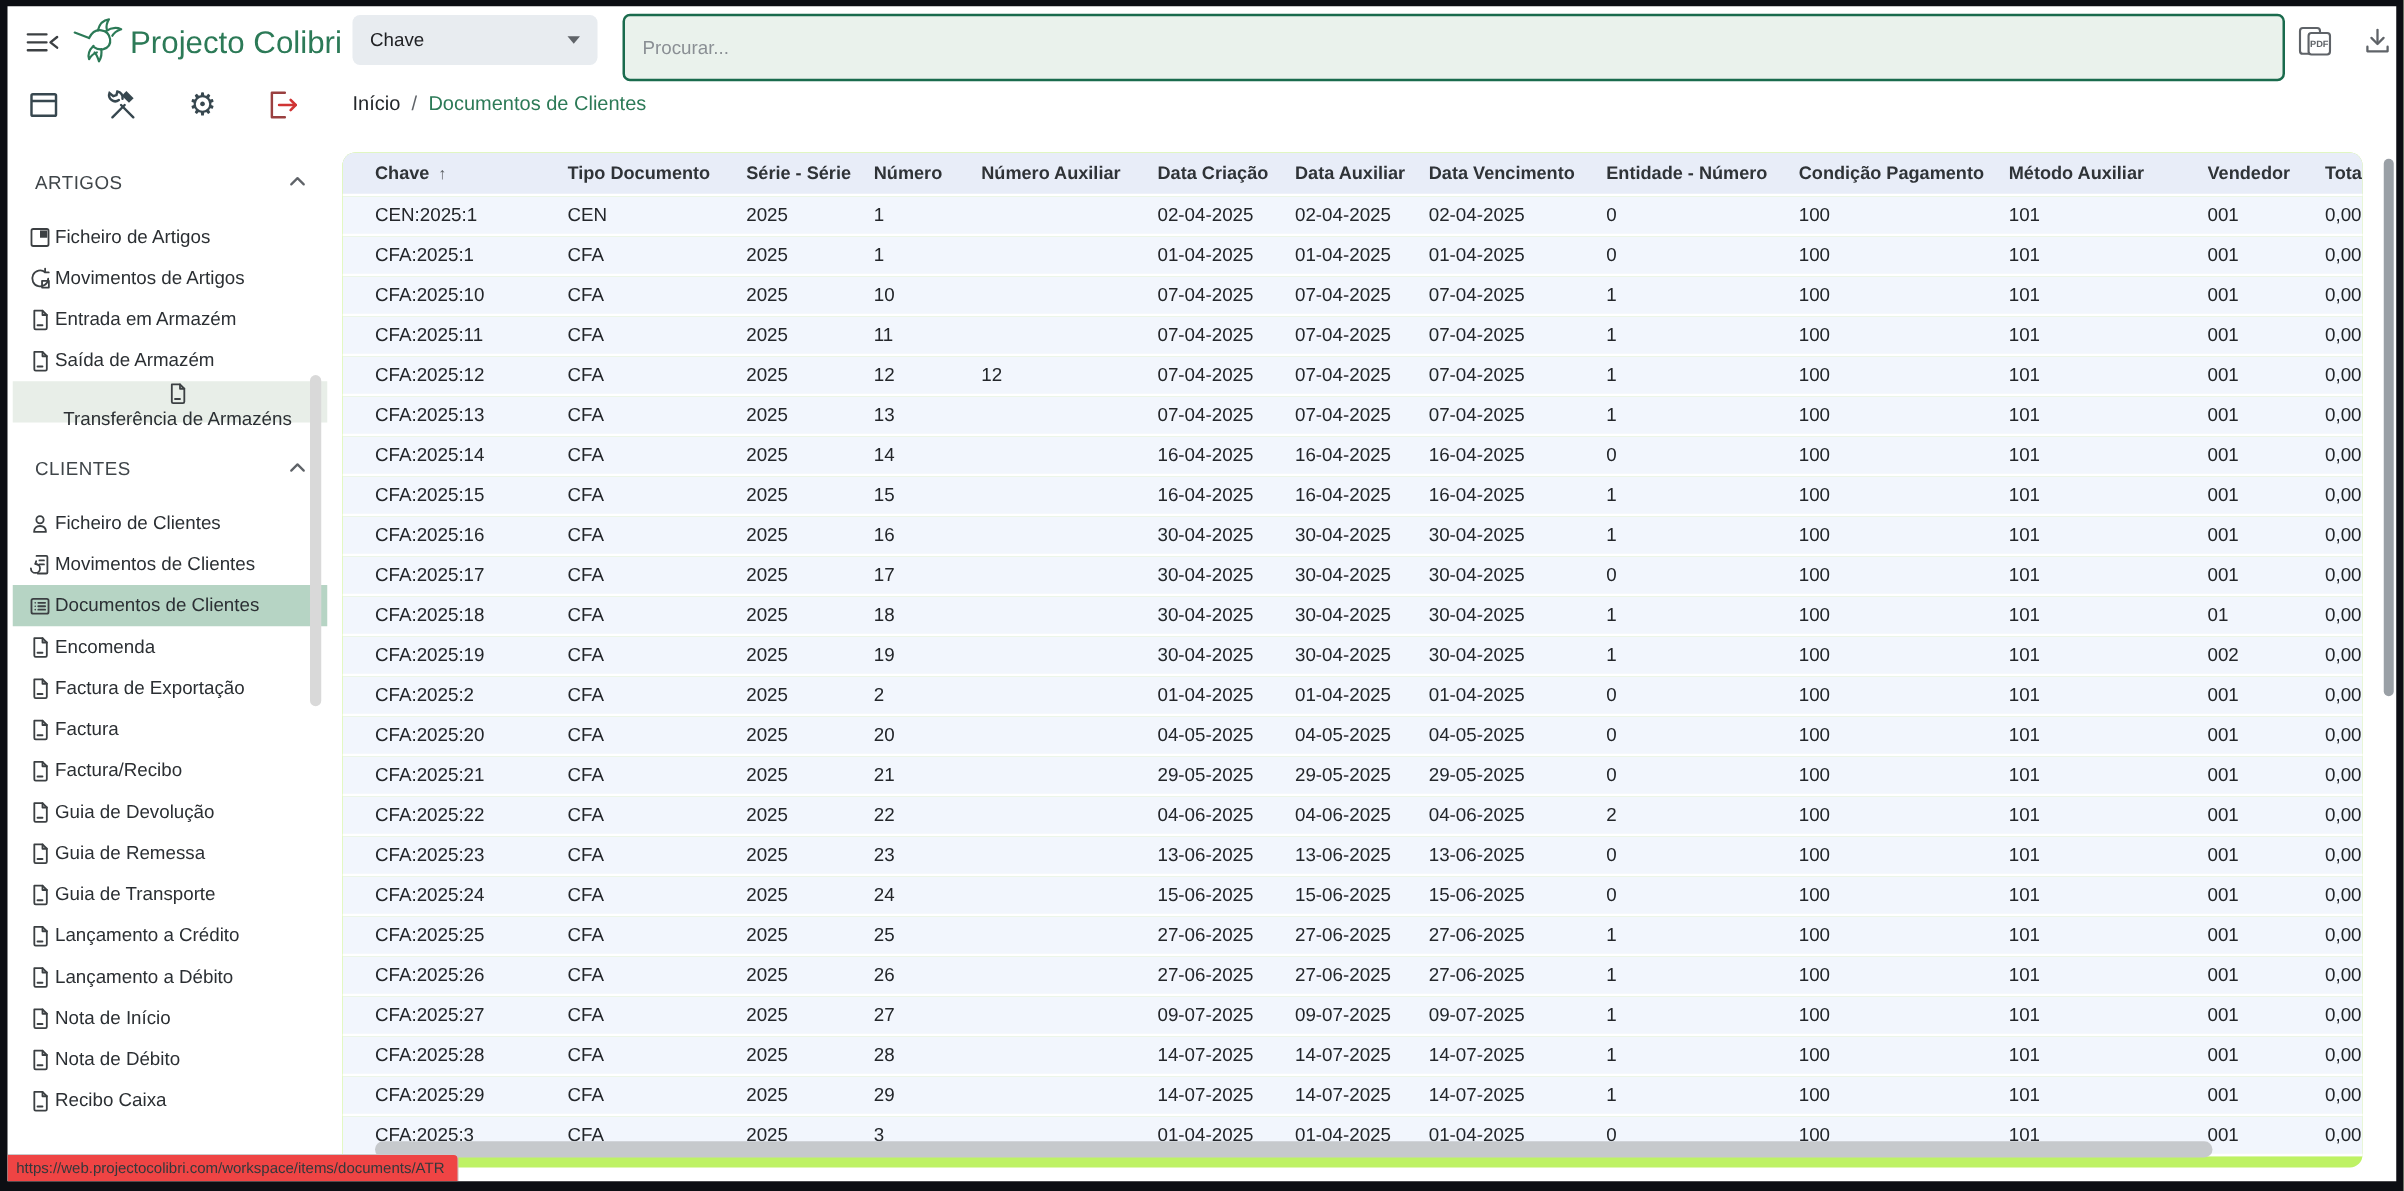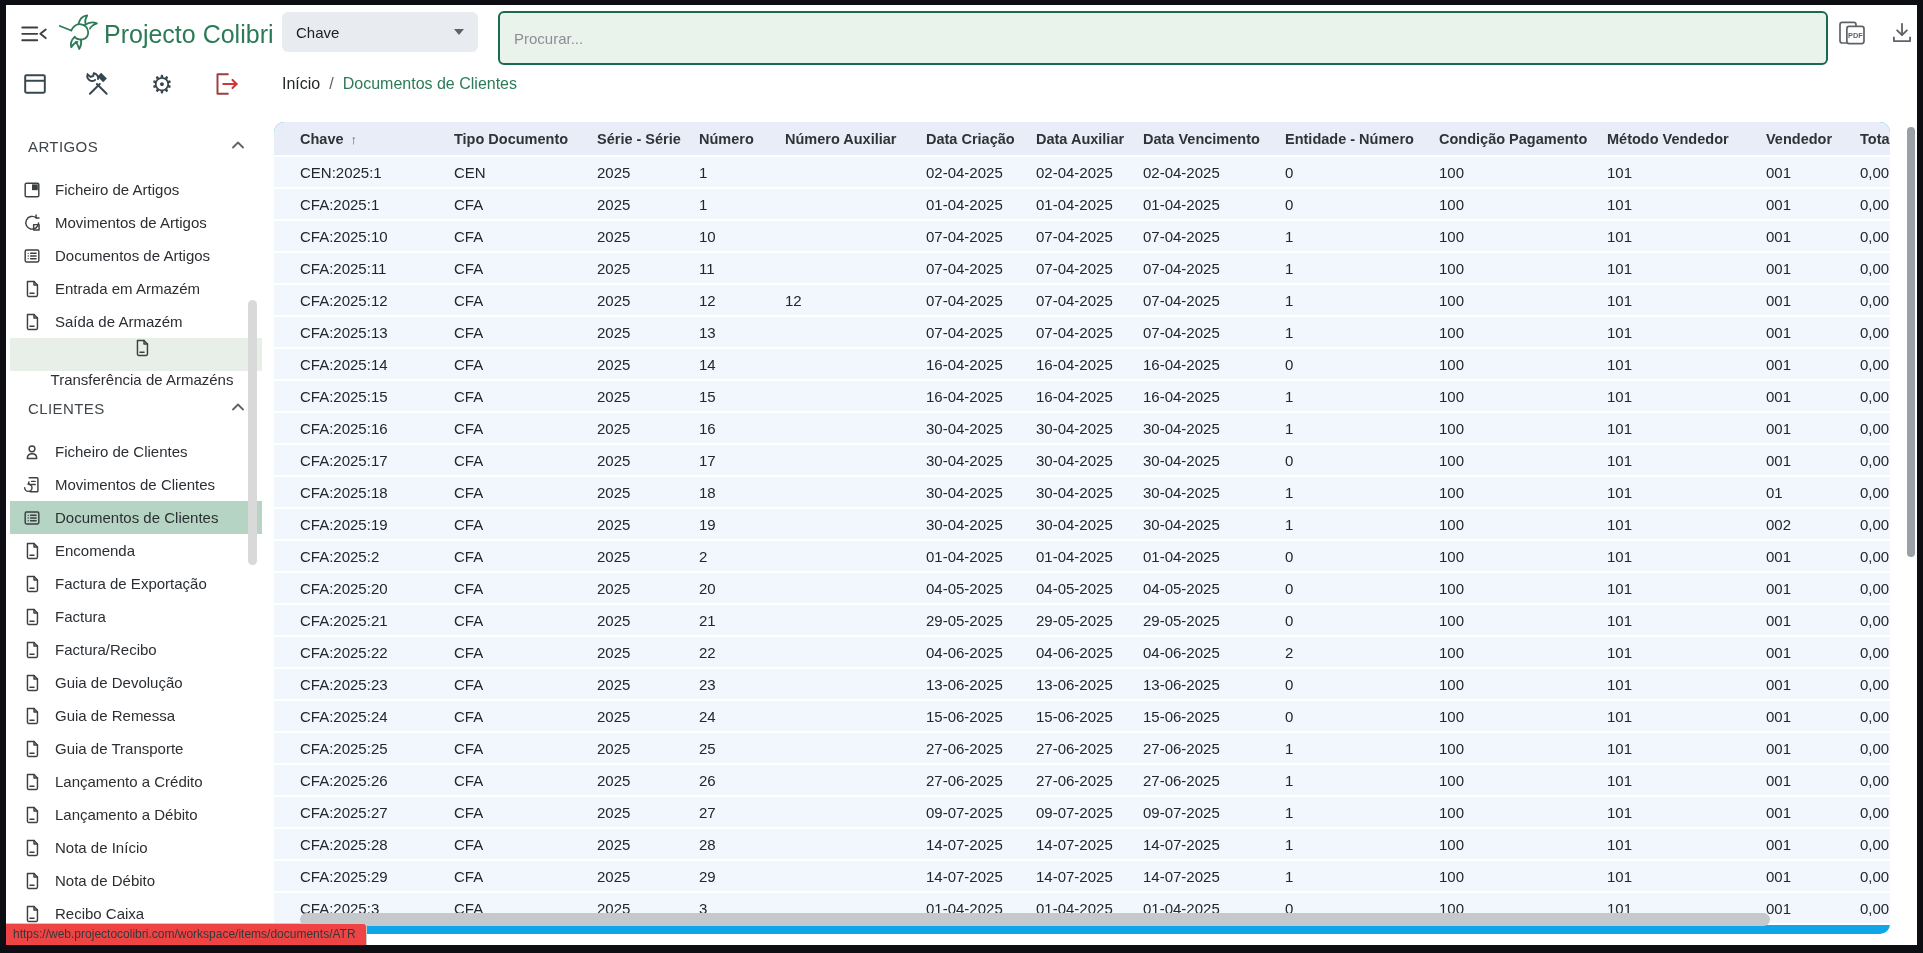--- a/index.html
+++ b/index.html
@@ -32,30 +32,30 @@
   .bc-home{color:#232629;cursor:pointer;}
   .bc-sep{color:#5f6368;}
   .bc-current{color:var(--brand-green,#2c7a57);cursor:pointer;}
 
   
   .sidebar{position:absolute;left:4px;top:104px;width:252px;bottom:0;overflow:hidden;}
   .side-header{height:32px;display:flex;align-items:flex-end;padding:0 14px 0 18px;margin-top:14px;cursor:pointer;}
   .side-header-label{font-size:15px;font-weight:500;color:#3f4549;letter-spacing:.4px;}
   .side-header-chevron{margin-left:auto;width:20px;height:20px;}
   .side-items{margin-top:18px;}
-  .side-item{height:33px;display:flex;align-items:center;padding-left:12px;gap:13px;cursor:pointer;}
+  .side-item{height:33px;display:flex;align-items:center;padding-left:12px;gap:2px;cursor:pointer;}
   .side-item.hover{background:var(--hover-bg,#e8eee8);flex-direction:column;}
   .side-item.selected{background:var(--selected-bg,#b6d4c4);}
   .side-icon{width:20px;height:20px;flex:0 0 20px;display:flex;}
   .side-icon svg{width:20px;height:20px;}
   .side-label{font-size:15px;color:#2b2f33;white-space:nowrap;}
   .side-scroll-thumb{position:absolute;left:238px;top:191px;width:9px;height:265px;border-radius:5px;background:#d9d9d9;}
 
   
-  .main{position:absolute;left:268px;top:117px;width:1616px;height:812px;border-radius:10px;overflow:hidden;background:#0ea5e9;}
+  .main{position:absolute;left:268px;top:117px;width:1616px;height:812px;border-radius:10px;overflow:hidden;background:#bef264;}
   .thead,.trow{display:grid;width:1726px;
     grid-template-columns:180px 143px 102px 86px 141px 110px 107px 142px 154px 168px 159px 94px 140px;
     align-items:center;}
   .thead{height:33px;background:var(--table-header-bg,#e8edf8);border-bottom:2px solid #fff;}
   .trow{height:30px;background:var(--table-row-bg,#f2f6fd);border-bottom:2px solid #fff;cursor:pointer;}
   .cell{font-size:15px;color:#23262a;white-space:nowrap;overflow:hidden;padding-right:6px;}
   .cell:first-child{padding-left:26px;}
   .cell.h{font-size:14.5px;font-weight:bold;color:#2f3337;}
   .sort-arrow{font-size:13px;color:#5f6368;margin-left:7px;font-weight:normal;}
 
@@ -175,32 +175,20 @@
     <span class="side-icon">
                   <svg viewBox="0 0 22 22" fill="none" stroke="#3c4043" stroke-width="1.6" stroke-linecap="round" stroke-linejoin="round">
                     <path d="M15.5 5.2 A7 7 0 1 0 18.2 11"></path>
                     <path d="M15.5 2.2 v3.2 h3.2"></path>
                     <rect x="12.8" y="12.8" width="6" height="6"></rect>
                   </svg>
                 </span>
     <span class="side-label">Movimentos de Artigos</span>
   </div>
 
-  <div class="side-item">
-    <span class="side-icon">
-                  <svg viewBox="0 0 22 22" fill="none" stroke="#3c4043" stroke-width="1.6" stroke-linecap="round" stroke-linejoin="round">
-                    <rect x="3.5" y="4.5" width="15" height="13" rx="1.5"></rect>
-                    <circle cx="6.8" cy="8" r="0.7" fill="#3c4043" stroke="none"></circle>
-                    <circle cx="6.8" cy="11" r="0.7" fill="#3c4043" stroke="none"></circle>
-                    <circle cx="6.8" cy="14" r="0.7" fill="#3c4043" stroke="none"></circle>
-                    <path d="M9.5 8 h6 M9.5 11 h6 M9.5 14 h6"></path>
-                  </svg>
-                </span>
-    <span class="side-label">Documentos de Artigos</span>
-  </div>
 
   <div class="side-item">
     <span class="side-icon">
                   <svg viewBox="0 0 22 22" fill="none" stroke="#3c4043" stroke-width="1.6" stroke-linecap="round" stroke-linejoin="round">
                     <path d="M6 2.8 h7.2 L17 6.6 V18 a1.2 1.2 0 0 1 -1.2 1.2 H7.2 A1.2 1.2 0 0 1 6 18 Z"></path>
                     <path d="M13.2 2.8 v3.8 h3.8"></path>
                     <path d="M8.8 15.6 h4.4"></path>
                   </svg>
                 </span>
     <span class="side-label">Entrada em Armazém</span>
@@ -417,21 +405,21 @@
           <div class="cell h">Chave<span class="sort-arrow">↑</span></div>
           <div class="cell h">Tipo Documento</div>
           <div class="cell h">Série - Série</div>
           <div class="cell h">Número</div>
           <div class="cell h">Número Auxiliar</div>
           <div class="cell h">Data Criação</div>
           <div class="cell h">Data Auxiliar</div>
           <div class="cell h">Data Vencimento</div>
           <div class="cell h">Entidade - Número</div>
           <div class="cell h">Condição Pagamento</div>
-          <div class="cell h">Método Vendedor</div>
+          <div class="cell h">Método Auxiliar</div>
           <div class="cell h">Vendedor</div>
           <div class="cell h">Total</div>
         </div>
       <div id="tbody">
           <div class="trow">
             <div class="cell">CEN:2025:1</div>
             <div class="cell">CEN</div>
             <div class="cell">2025</div>
             <div class="cell">1</div>
             <div class="cell"></div>

